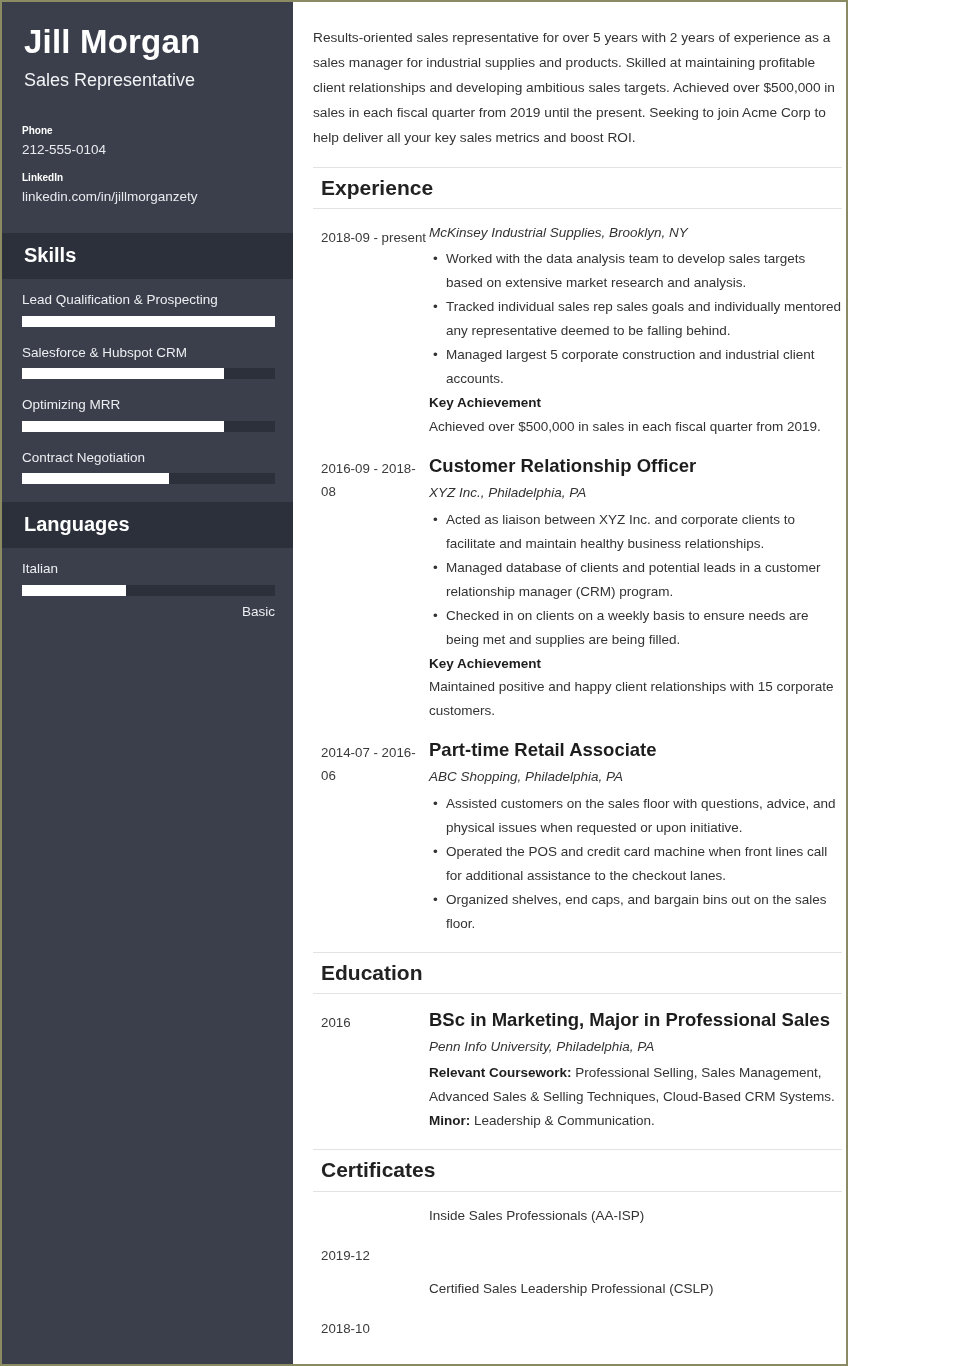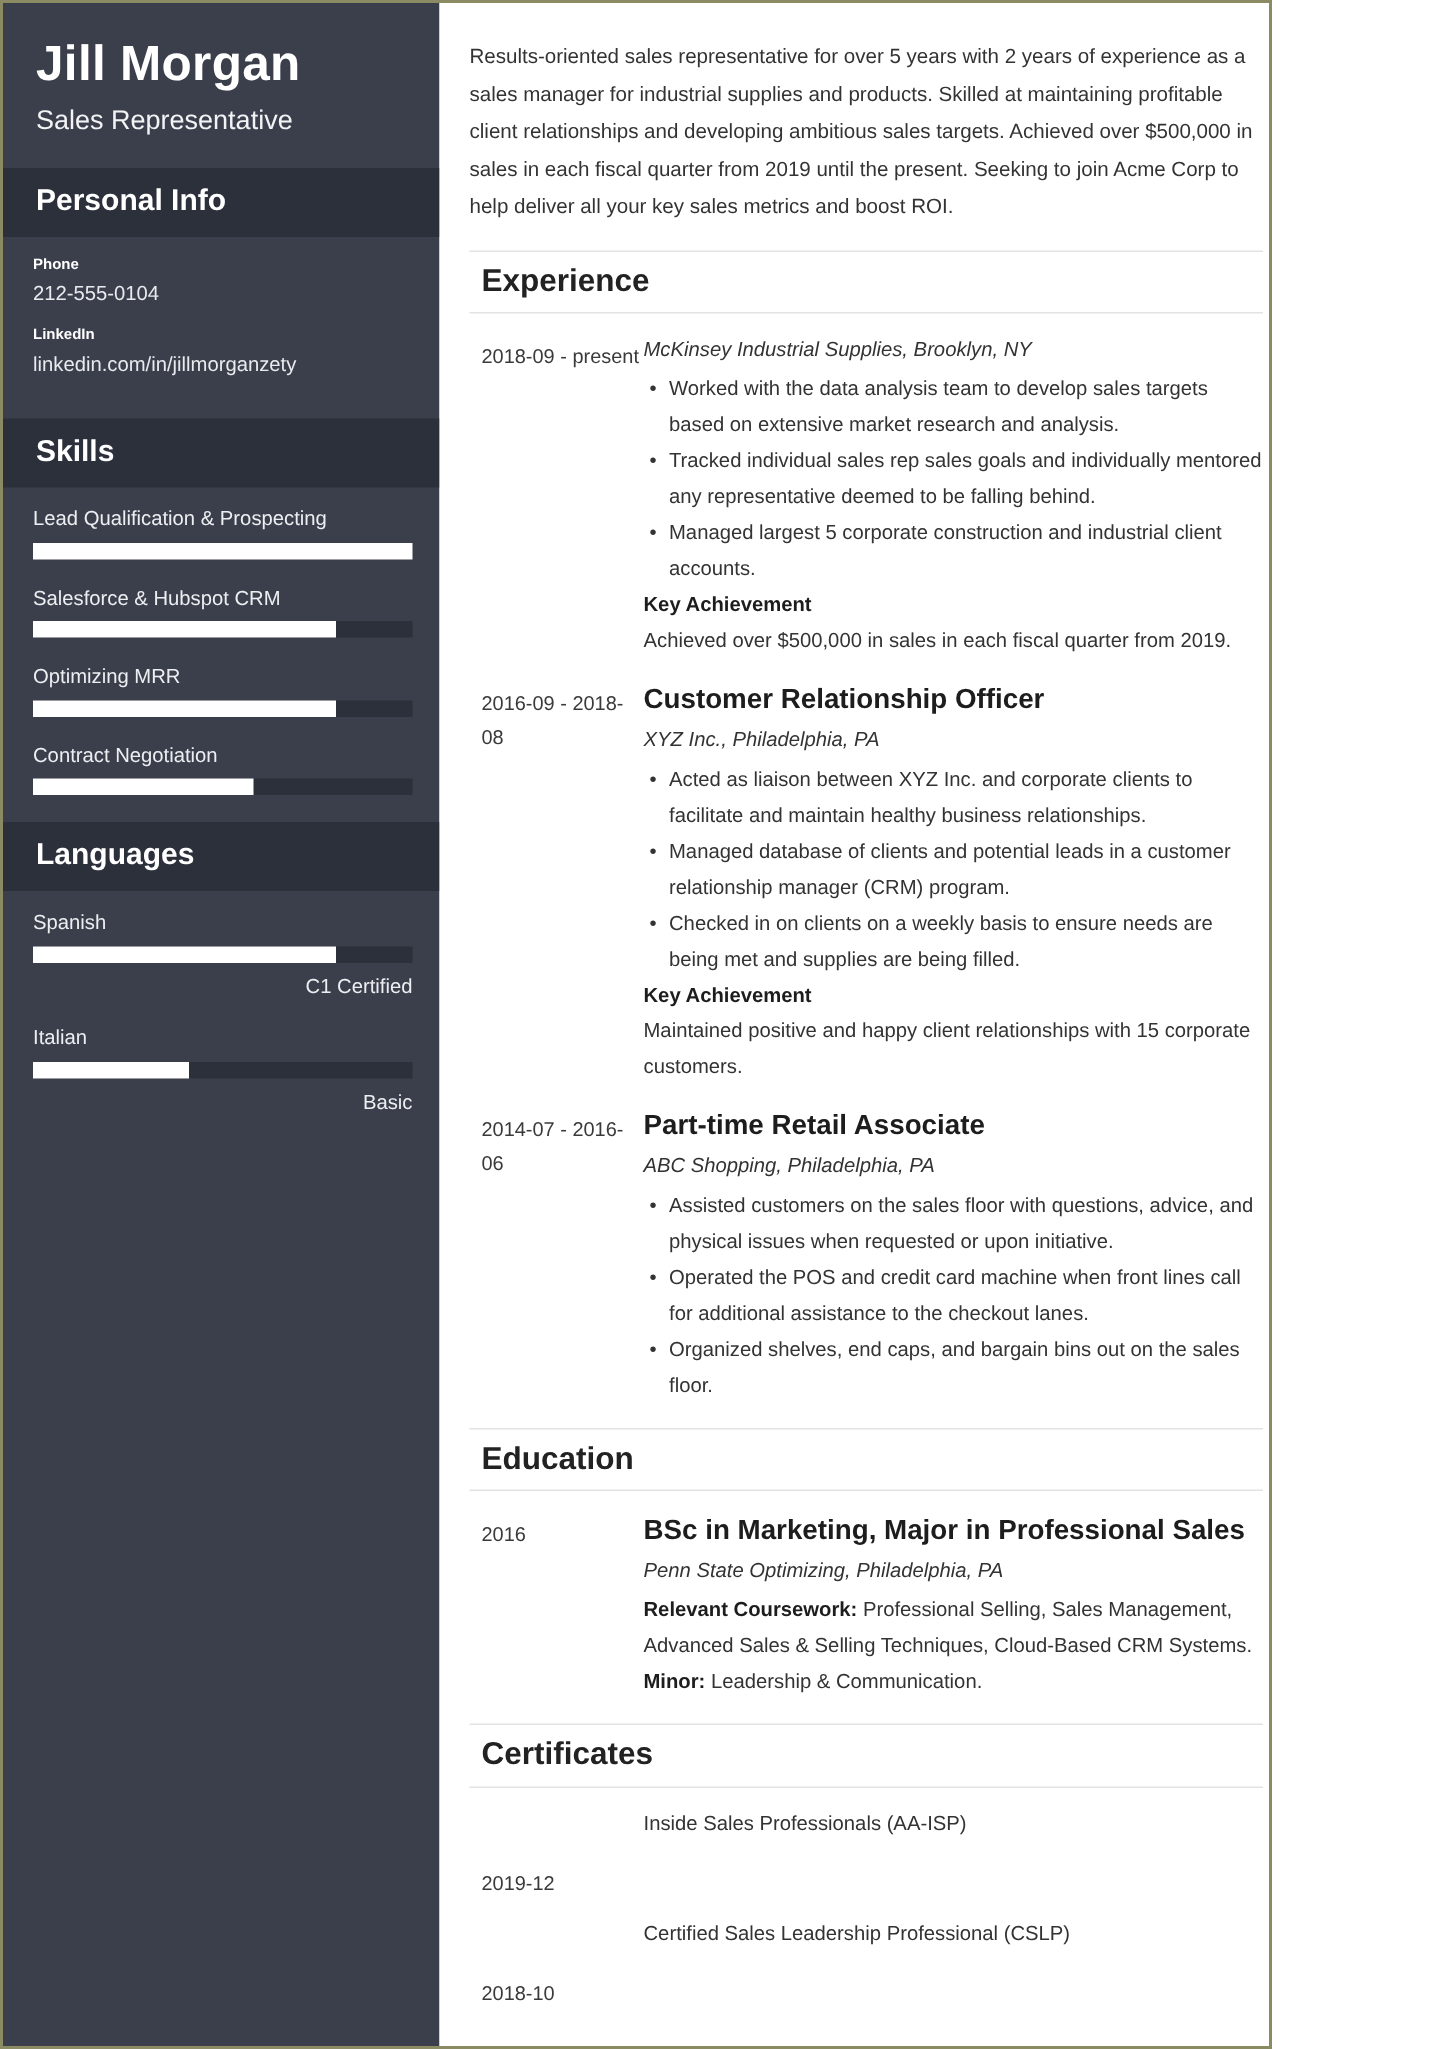--- a/index.html
+++ b/index.html
@@ -233,23 +233,20 @@
 
 <div class="page">
 
   <aside class="sidebar">
 
     <div class="identity">
       <h1 class="full-name">Jill Morgan</h1>
       <div class="job-title">Sales Representative</div>
     </div>
 
-    <div class="side-section-header">
-      <h2>Personal Info</h2>
-    </div>
     <div class="side-section-body">
       <div class="info-item">
         <div class="info-label">Phone</div>
         <div class="info-value">212-555-0104</div>
       </div>
       <div class="info-item">
         <div class="info-label">LinkedIn</div>
         <div class="info-value">linkedin.com/in/jillmorganzety</div>
       </div>
     </div>
@@ -281,27 +278,20 @@
         <div class="bar-track">
           <div class="bar-fill" style="width: 58%;"></div>
         </div>
       </div>
     </div>
 
     <div class="side-section-header">
       <h2>Languages</h2>
     </div>
     <div class="side-section-body">
-      <div class="rated-item">
-        <div class="rated-label">Spanish</div>
-        <div class="bar-track">
-          <div class="bar-fill" style="width: 80%;"></div>
-        </div>
-        <div class="rated-note">C1 Certified</div>
-      </div>
       <div class="rated-item">
         <div class="rated-label">Italian</div>
         <div class="bar-track">
           <div class="bar-fill" style="width: 41%;"></div>
         </div>
         <div class="rated-note">Basic</div>
       </div>
     </div>
 
   </aside>
@@ -359,21 +349,21 @@
     </section>
 
     <section class="main-section">
       <div class="main-section-header">
         <h2>Education</h2>
       </div>
       <div class="entry">
         <div class="entry-date">2016</div>
         <div class="entry-body">
           <h3 class="entry-title">BSc in Marketing, Major in Professional Sales</h3>
-          <div class="entry-org">Penn State Optimizing, Philadelphia, PA</div>
+          <div class="entry-org">Penn Info University, Philadelphia, PA</div>
           <div class="edu-line">
             <b>Relevant Coursework:</b><span> Professional Selling, Sales Management, Advanced Sales &amp; Selling Techniques, Cloud-Based CRM Systems.</span>
           </div>
           <div class="edu-line">
             <b>Minor:</b><span> Leadership &amp; Communication.</span>
           </div>
         </div>
       </div>
     </section>
 

